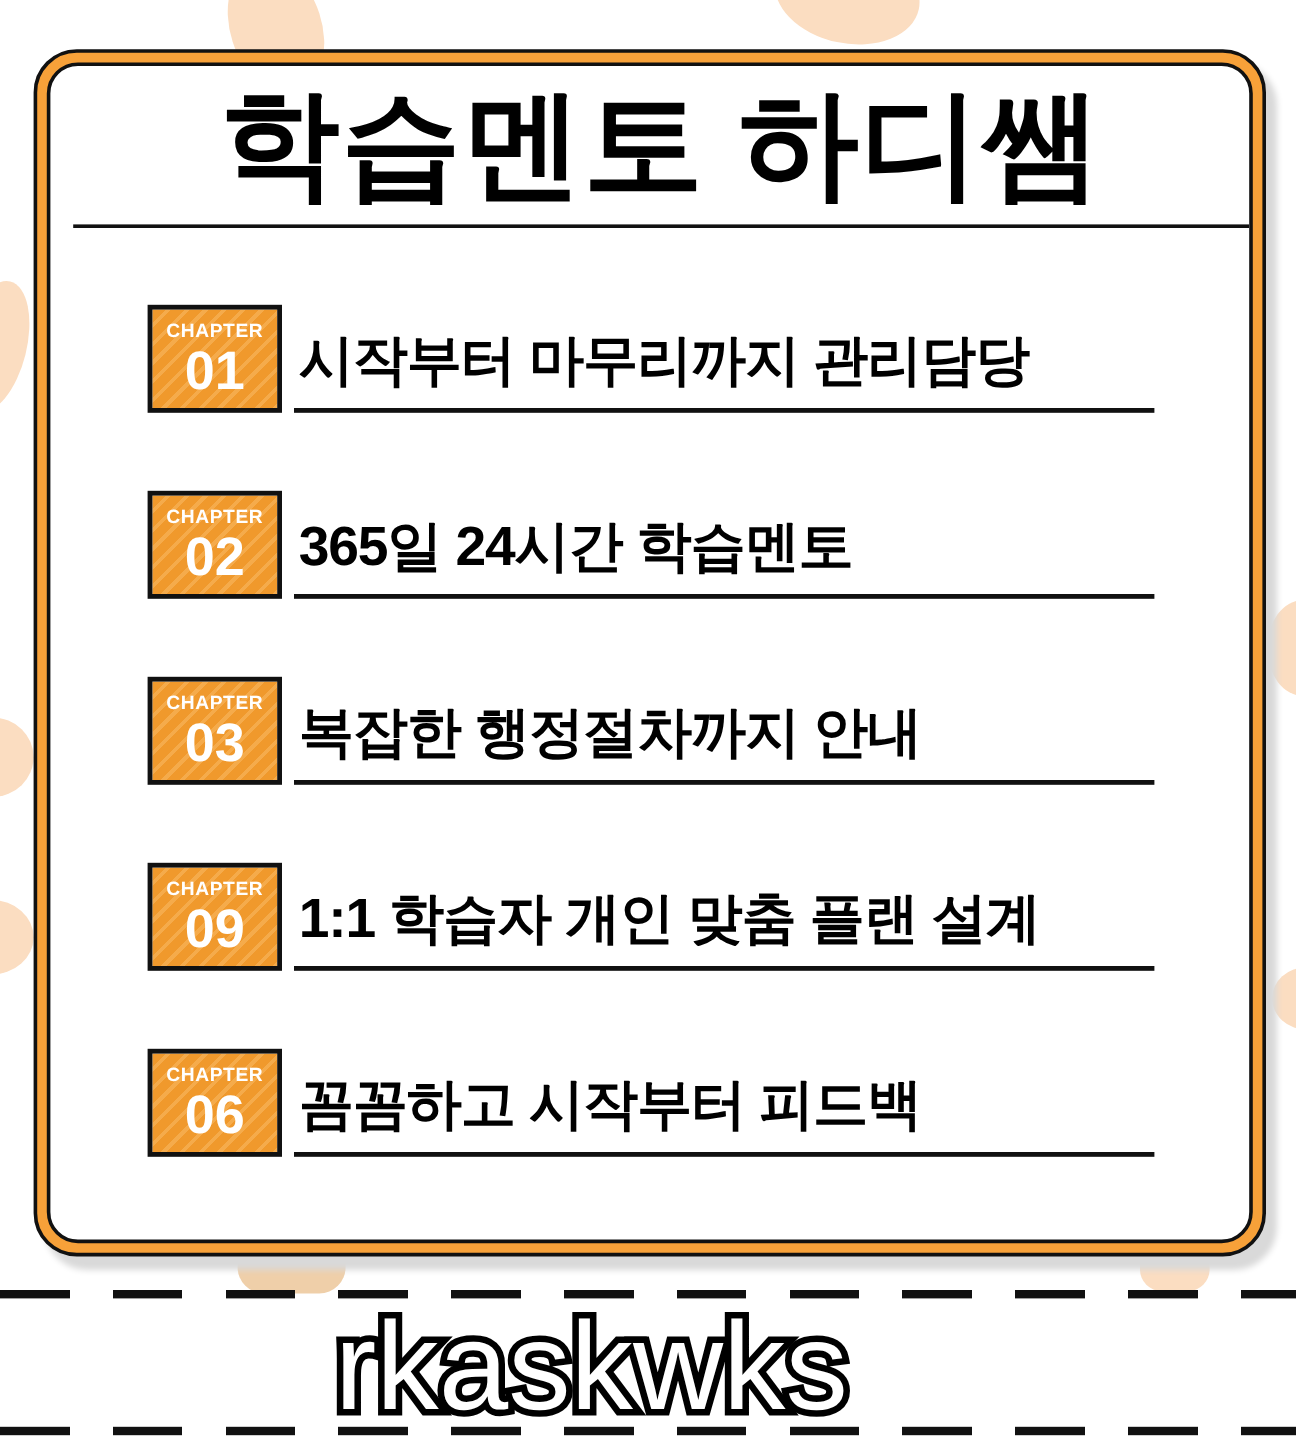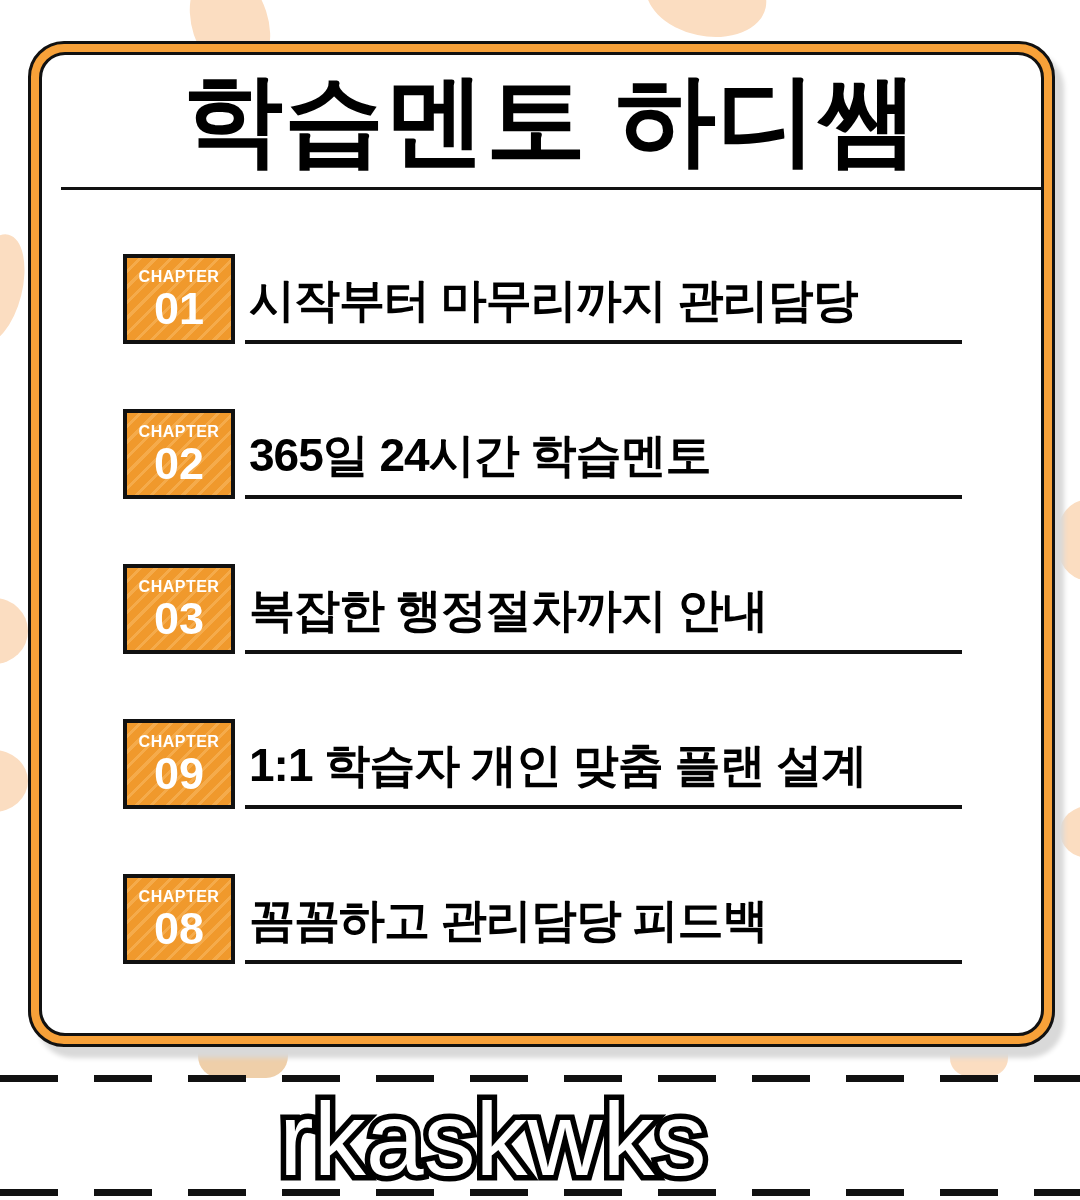--- a/index.html
+++ b/index.html
@@ -130,24 +130,24 @@
             <div class="badge-number">09</div>
           </div>
           <div class="chapter-content">
             <div class="chapter-text">1:1 학습자 개인 맞춤 플랜 설계</div>
           </div>
         </div>
 
         <div class="chapter-row">
           <div class="chapter-badge">
             <div class="badge-label">CHAPTER</div>
-            <div class="badge-number">08</div>
+            <div class="badge-number">06</div>
           </div>
           <div class="chapter-content">
-            <div class="chapter-text">꼼꼼하고 관리담당 피드백</div>
+            <div class="chapter-text">꼼꼼하고 시작부터 피드백</div>
           </div>
         </div>
 
       </div>
     </div>
   </div>
 
   <div class="dashed-line dashed-top"></div>
   <div class="dashed-line dashed-bottom"></div>
 

